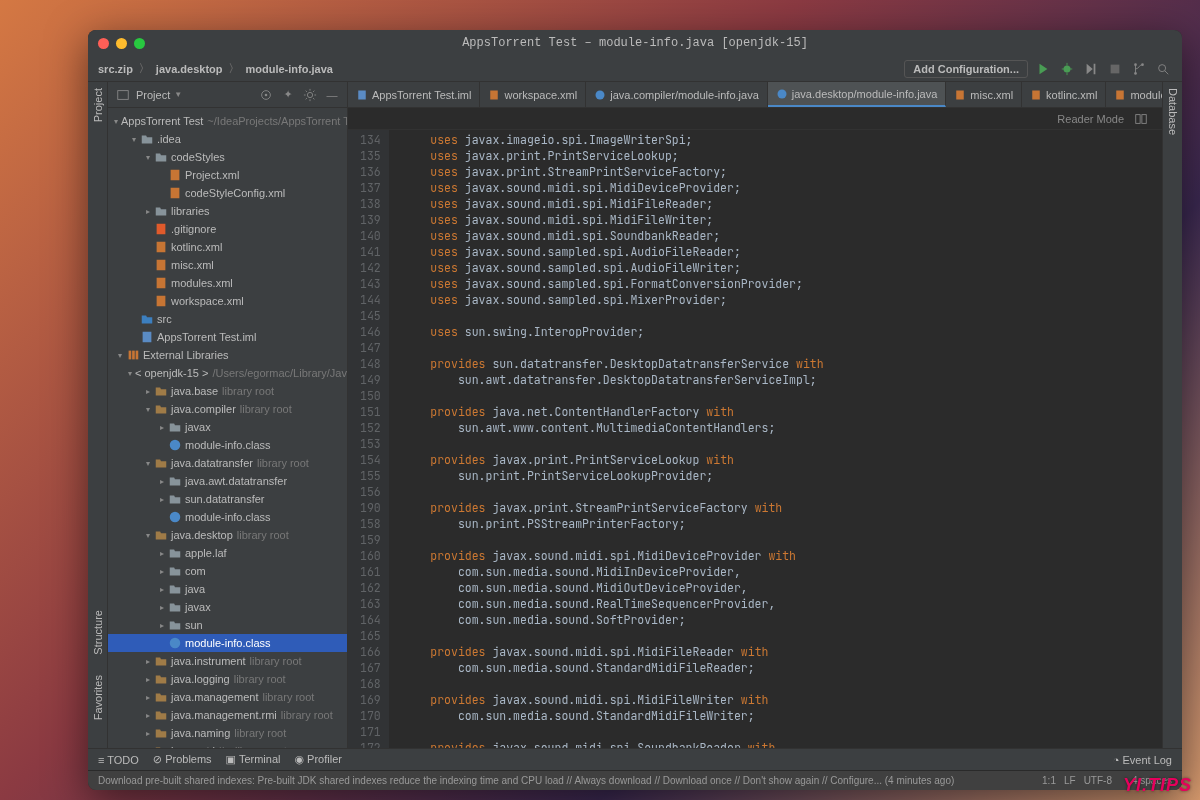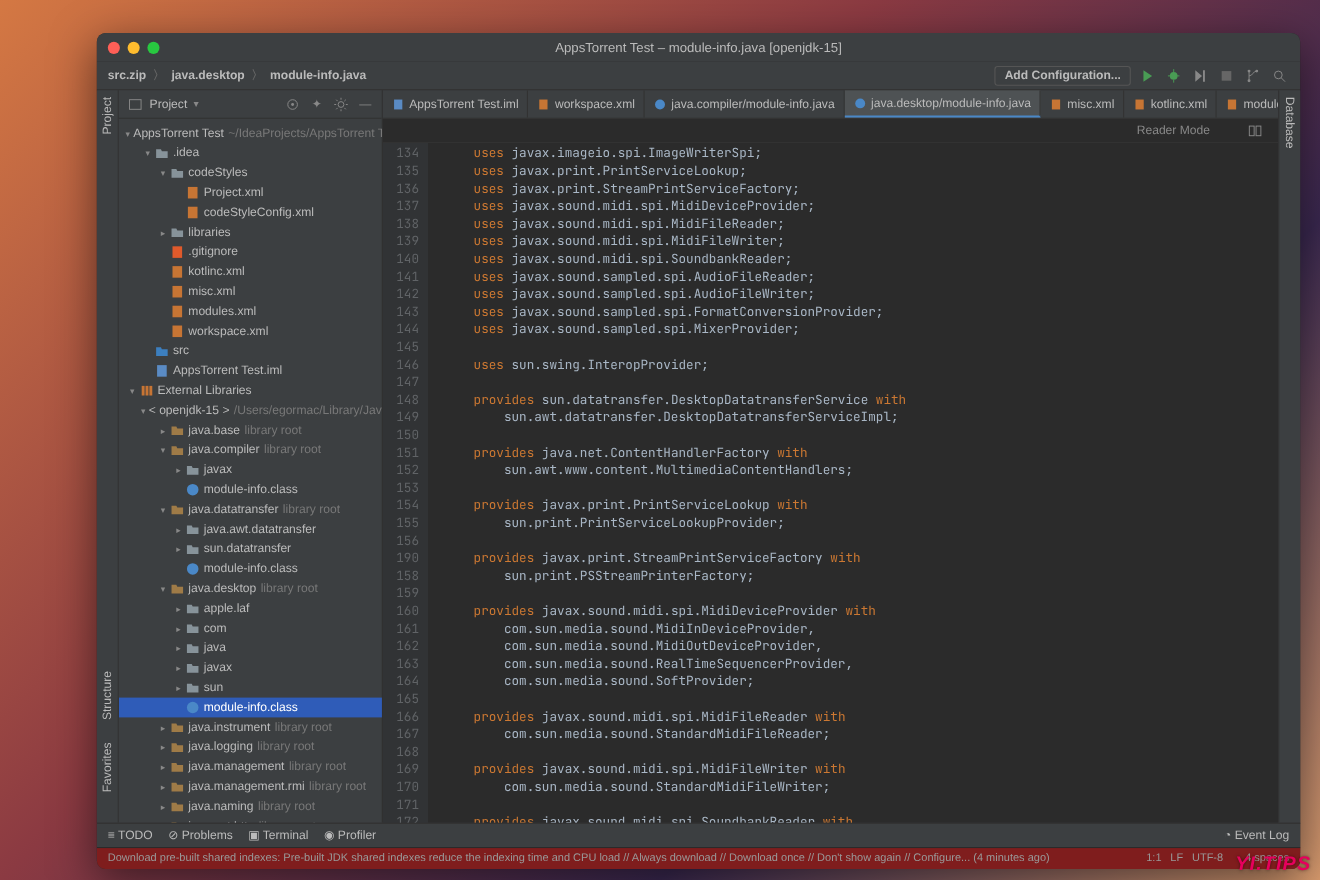--- a/index.html
+++ b/index.html
@@ -1,18 +1,18 @@
 <!DOCTYPE html>
 <html><head>
 <meta charset="utf-8">
 <style>
 * { margin: 0; padding: 0; box-sizing: border-box; }
 body { font-family: -apple-system, "Segoe UI", sans-serif; background: linear-gradient(135deg, #d47843 0%, #8b3a42 40%, #3a2850 70%, #d89b6e 100%); width: 1200px; height: 800px; overflow: hidden; position: relative; }
 .window { position: absolute; top: 30px; left: 88px; right: 18px; bottom: 10px; background: #2b2b2b; border-radius: 8px; display: flex; flex-direction: column; box-shadow: 0 10px 40px rgba(0,0,0,.5); overflow: hidden; }
-.titlebar { height: 26px; background: #3c3f41; display: flex; align-items: center; padding: 0 10px; position: relative; }
+.titlebar { height: 26px; background: #3c3f41; display: flex; align-items: center; padding: 0 10px; position: relative; font-family: Liberation Mono, monospace; }
 .traffic { display: flex; gap: 7px; }
 .dot { width: 11px; height: 11px; border-radius: 50%; }
 .dot.r { background: #ff5f57; } .dot.y { background: #febc2e; } .dot.g { background: #28c840; }
 .title { position: absolute; left: 0; right: 0; text-align: center; color: #bbb; font-size: 12px; }
 .navbar { height: 26px; background: #3c3f41; border-bottom: 1px solid #323232; display: flex; align-items: center; padding: 0 10px; color: #bbb; font-size: 11px; justify-content: space-between; }
 .crumbs, .nav-right { display: flex; align-items: center; gap: 6px; font-weight: bold; }
 .crumbs span { cursor: pointer; }
 .sep { color: #666; }
 .iconbtn { width: 18px; height: 18px; display: flex; align-items: center; justify-content: center; cursor: pointer; color: #888; fill: #888; }
 .iconbtn svg { width: 14px; height: 14px; }
@@ -29,28 +29,28 @@
 .node { display: flex; align-items: center; height: 18px; padding-right: 4px; white-space: nowrap; cursor: pointer; }
 .node.sel { background: #2f5cb8; color: #fff; }
 .node .arrow { width: 12px; text-align: center; color: #888; font-size: 8px; }
 .node .fi { width: 14px; height: 14px; margin-right: 3px; display: inline-flex; align-items: center; justify-content: center; font-size: 10px; }
 .node .dim { color: #787878; margin-left: 4px; }
 .editor-area { flex: 1; display: flex; flex-direction: column; min-width: 0; background: #2b2b2b; }
 .tabs { height: 26px; background: #3c3f41; border-bottom: 1px solid #323232; display: flex; align-items: stretch; overflow: hidden; }
 .tab { display: flex; align-items: center; gap: 4px; padding: 0 8px; font-size: 11px; color: #bbb; border-right: 1px solid #323232; cursor: pointer; white-space: nowrap; }
 .tab.active { background: #4e5254; border-bottom: 2px solid #4a88c7; }
 .tab .fi { width: 12px; height: 12px; }
-.editor-top { height: 22px; display: flex; align-items: center; justify-content: flex-end; padding: 0 12px; font-size: 11px; color: #888; border-bottom: 1px solid #323232; gap: 24px; }
+.editor-top { height: 22px; display: flex; align-items: center; justify-content: flex-end; padding: 0 12px; font-size: 11px; color: #888; border-bottom: 1px solid #323232; }
 .code-wrap { flex: 1; display: flex; overflow: auto; font-family: "JetBrains Mono", Menlo, monospace; font-size: 11.5px; line-height: 16px; }
 .gutter { background: #313335; color: #606366; text-align: right; padding: 2px 8px 2px 12px; user-select: none; }
 .code { padding: 2px 0 2px 14px; color: #a9b7c6; white-space: pre; }
 .kw { color: #cc7832; }
 .botbar { height: 22px; background: #3c3f41; border-top: 1px solid #323232; display: flex; align-items: center; padding: 0 10px; gap: 14px; font-size: 11px; color: #bbb; }
 .botbar .spacer { flex: 1; }
-.status { height: 20px; background: #7f1d1d; border-top: 1px solid #2a2a2a; display: flex; align-items: center; padding: 0 10px; font-size: 10px; color: #999; }
+.status { height: 20px; background: #404040; border-top: 1px solid #2a2a2a; display: flex; align-items: center; padding: 0 10px; font-size: 10px; color: #999; }
 .status .spacer { flex: 1; }
 .watermark { position: absolute; right: 8px; bottom: 4px; color: #e6005c; font-weight: 800; font-size: 18px; font-style: italic; letter-spacing: 1px; text-shadow: 0 0 3px rgba(0,0,0,.5); margin-left: 24px; }
 .fi svg { width: 100%; height: 100%; }
 </style>
 </head>
 <body>
 
 <div class="window">
 
   <div class="titlebar">

